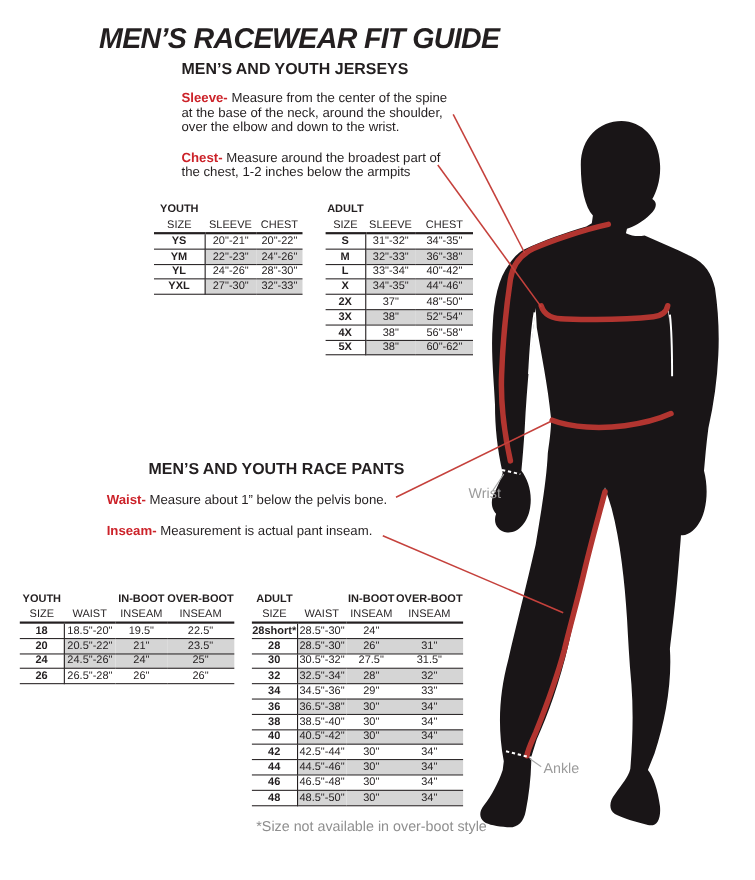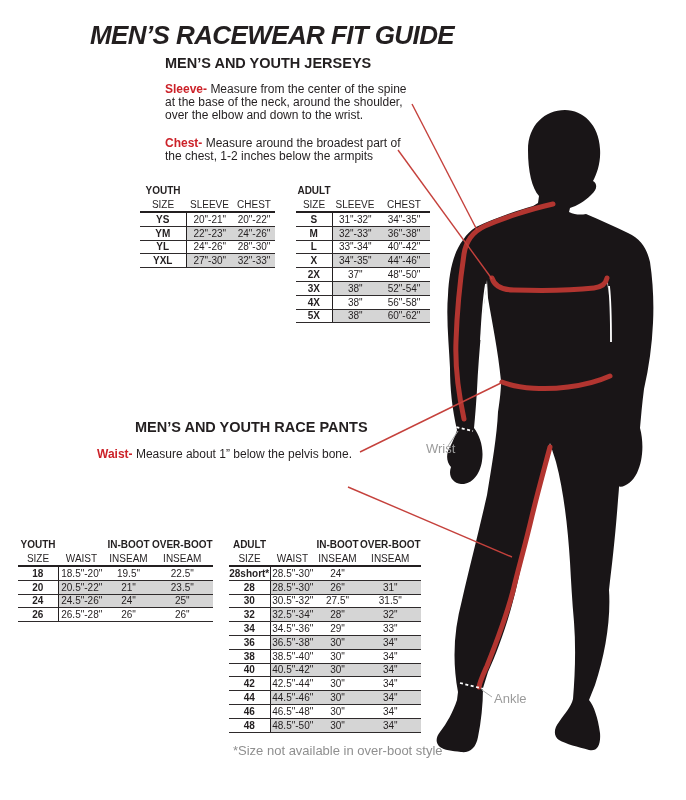--- a/index.html
+++ b/index.html
@@ -196,20 +196,24 @@
       </table>
     </div>
 
   <div class="abs section-heading" style="left:91px; top:419px;margin-left:44px;">MEN’S AND YOUTH RACE PANTS</div>
 
   <div class="abs measure" style="left:97px; top:448px; width:270px;">
     <span class="term">Waist-</span>
     <span>Measure about 1” below the pelvis bone.</span>
   </div>
 
+  <div class="abs measure" style="left:97px; top:476px; width:270px;">
+    <span class="term">Inseam-</span>
+    <span>Measurement is actual pant inseam.</span>
+  </div>
 
   <div class="abs" style="left:18px; top:538px;">
       <table class="fit-table">
         <colgroup>
           <col style="width: 40px;">
           <col style="width: 47px;">
           <col style="width: 47px;">
           <col style="width: 48px;">
         </colgroup>
         <thead>

